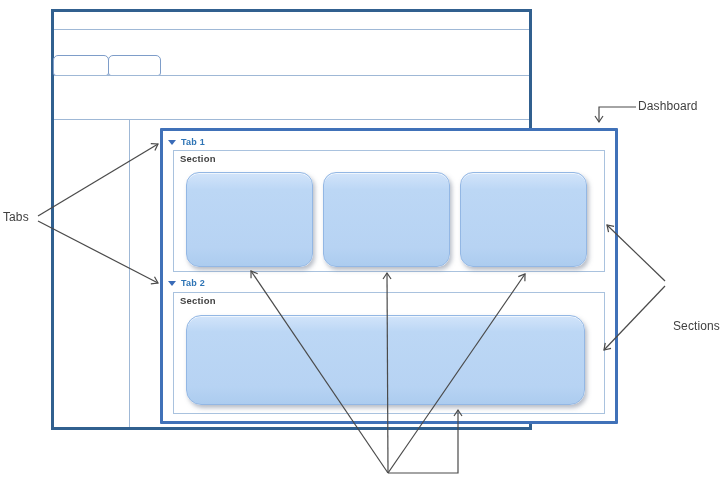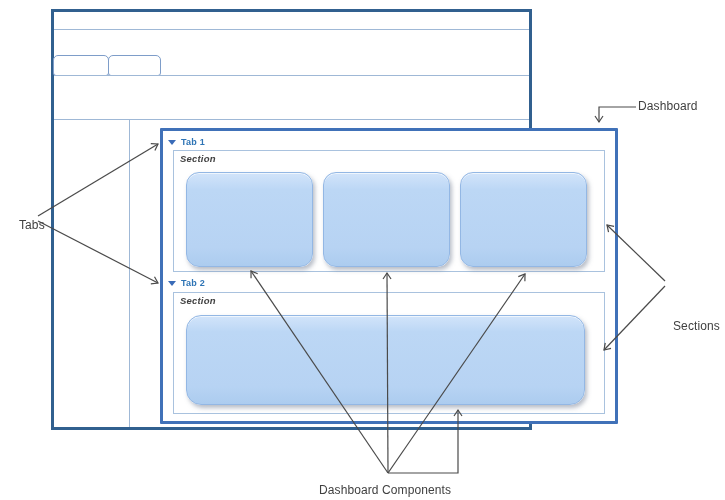--- a/index.html
+++ b/index.html
@@ -51,38 +51,38 @@
     line-height: 12px; white-space: nowrap;
   }
   .section {
     position: absolute; left: 10px; width: 432px; height: 122px;
     border: 1px solid #A9C2DE; background: #ffffff;
   }
   .section.sec1 { top: 19px; }
   .section.sec2 { top: 161px; }
   .section-label {
     position: absolute; left: 6px; top: 2px;
-    color: #404040; font-size: 9.5px; font-weight: bold; letter-spacing: .2px; font-style: italic;
+    color: #404040; font-size: 9.5px; font-weight: bold; letter-spacing: .2px;
   }
   .component {
     position: absolute; border: 1px solid #93B7E4; border-radius: 13px;
     background: linear-gradient(180deg, #D2E4FA 0%, #BCD7F5 18%, #B7D3F3 80%, #ACCCEF 100%);
     box-shadow: 2px 3px 4px rgba(115,125,145,.5), inset 0 1px 0 rgba(255,255,255,.65);
   }
   .component.c1 { left: 12px;  top: 21px; width: 127px; height: 95px; }
   .component.c2 { left: 149px; top: 21px; width: 127px; height: 95px; }
   .component.c3 { left: 286px; top: 21px; width: 127px; height: 95px; }
   .component.cwide { left: 12px; top: 22px; width: 399px; height: 90px; border-radius: 15px; }
 
   
   .ann-label {
     position: absolute; color: #404040; font-size: 12px; line-height: 13px;
     white-space: nowrap; letter-spacing: .1px;
   }
-  .ann-tabs { left: 19px; top: 211px; margin-top: 8px; }
+  .ann-tabs { left: 3px; top: 211px; }
   .ann-dashboard { left: 638px; top: 100px; }
   .ann-sections { left: 673px; top: 277px; margin-top: 43px; }
   .ann-components { left: 319px; top: 484px; }
 
   svg.arrows {
     position: absolute; left: 0; top: 0; width: 725px; height: 500px;
     pointer-events: none;
   }
   svg.arrows path, svg.arrows polyline {
     fill: none; stroke: #4A4A4A; stroke-width: 1.2;
@@ -145,15 +145,14 @@
 
     <path d="M388,473 L251,271" marker-end="url(#ah)"></path>
     <path d="M388,473 L387,273" marker-end="url(#ah)"></path>
     <path d="M388,473 L525,274" marker-end="url(#ah)"></path>
     <polyline points="388,473 458,473 458,410" marker-end="url(#ah)"></polyline>
   </svg>
 
   <div class="ann-label ann-tabs">Tabs</div>
   <div class="ann-label ann-dashboard">Dashboard</div>
   <div class="ann-label ann-sections">Sections</div>
-  <div class="ann-label ann-components">Dashboard Components</div>
 
 </div>
 
 </body></html>

